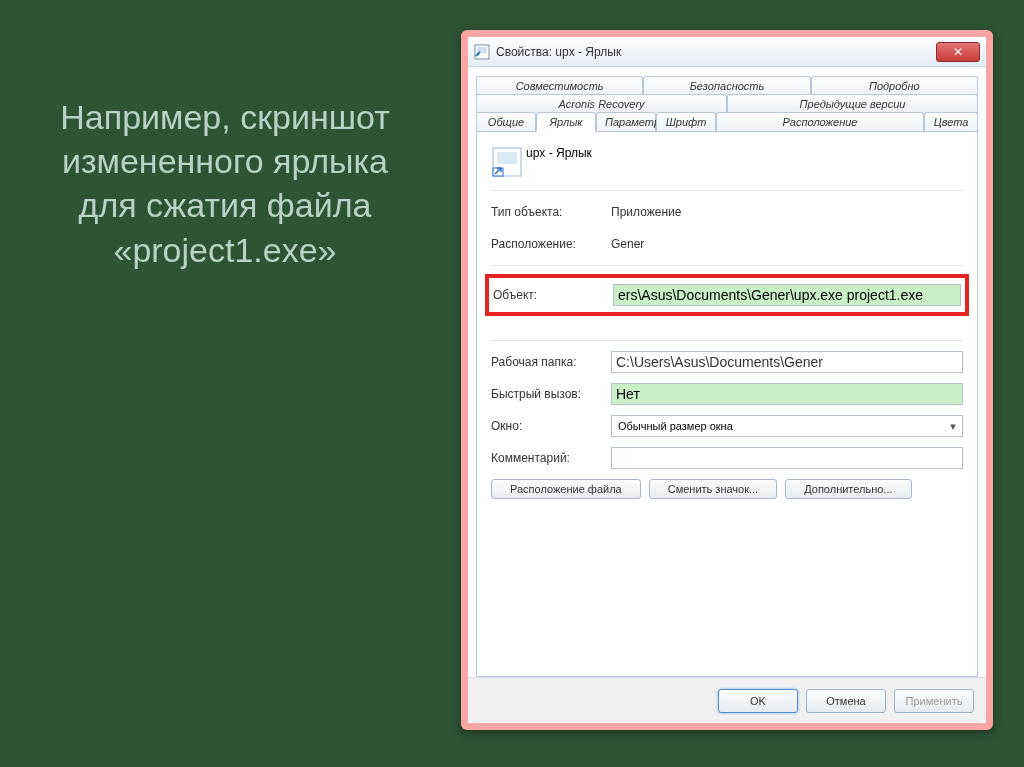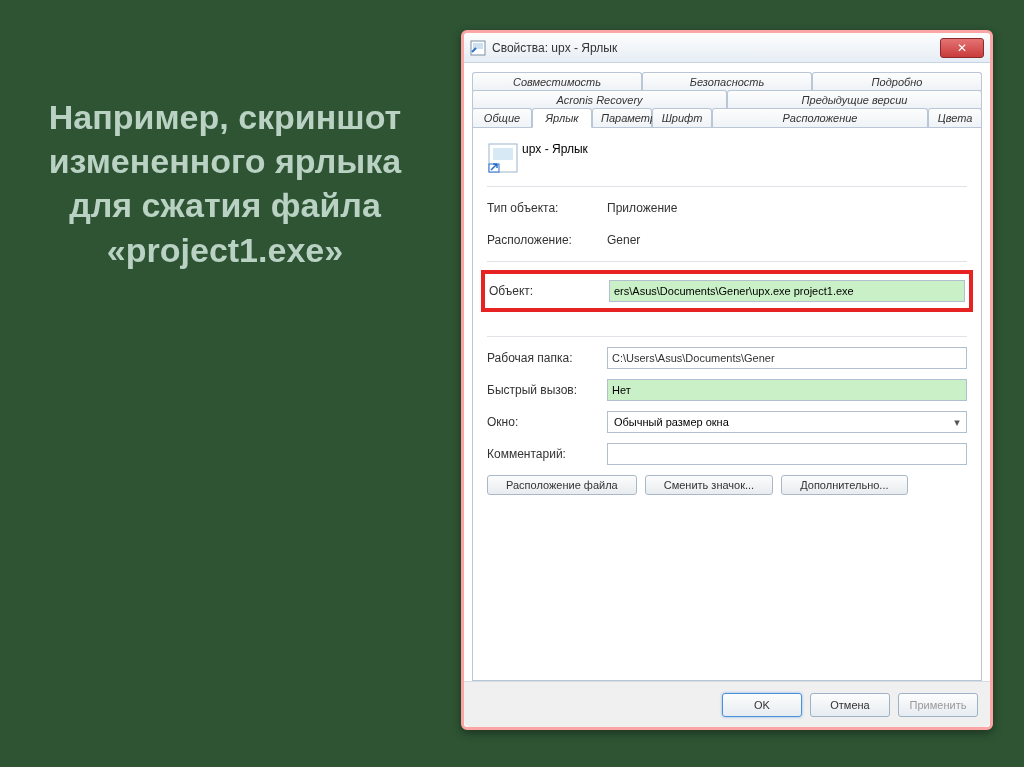--- a/index.html
+++ b/index.html
@@ -12,28 +12,28 @@
   overflow: hidden;
 }
 .slide-text {
   position: absolute;
   left: 40px; top: 95px;
   width: 370px;
   text-align: center;
   color: #b9d2c3;
   font-size: 34px;
   line-height: 1.3;
-  font-weight: 700;
+  font-weight: 400;
 }
 .dialog {
   position: absolute;
   left: 461px; top: 30px;
   width: 532px; height: 700px;
   background: #ffffff;
-  border: 3px solid #fca5a5;
+  border: 7px solid #fca5a5;
   border-radius: 6px;
   box-shadow: 0 3px 10px rgba(0,0,0,0.4);
   display: flex;
   flex-direction: column;
 }
 .titlebar {
   height: 30px;
   background: linear-gradient(#fdfdfd, #e6edf5);
   border-bottom: 1px solid #c7d4e3;
   border-radius: 6px 6px 0 0;
@@ -127,21 +127,21 @@
   flex: 1;
   color: #333;
   font-size: 12px;
 }
 .field-input {
   flex: 1;
   height: 22px;
   border: 1px solid #b2bfcf;
   background: #fff;
   padding: 0 4px;
-  font-size: 11px;
+  font-size: 14px;
   color: #333;
   font-family: inherit;
 }
 .field-input.green {
   background: #c9f0c6;
   color: #000;
 }
 .highlight-box {
   border: 4px solid #e62222;
   padding: 6px 4px;

